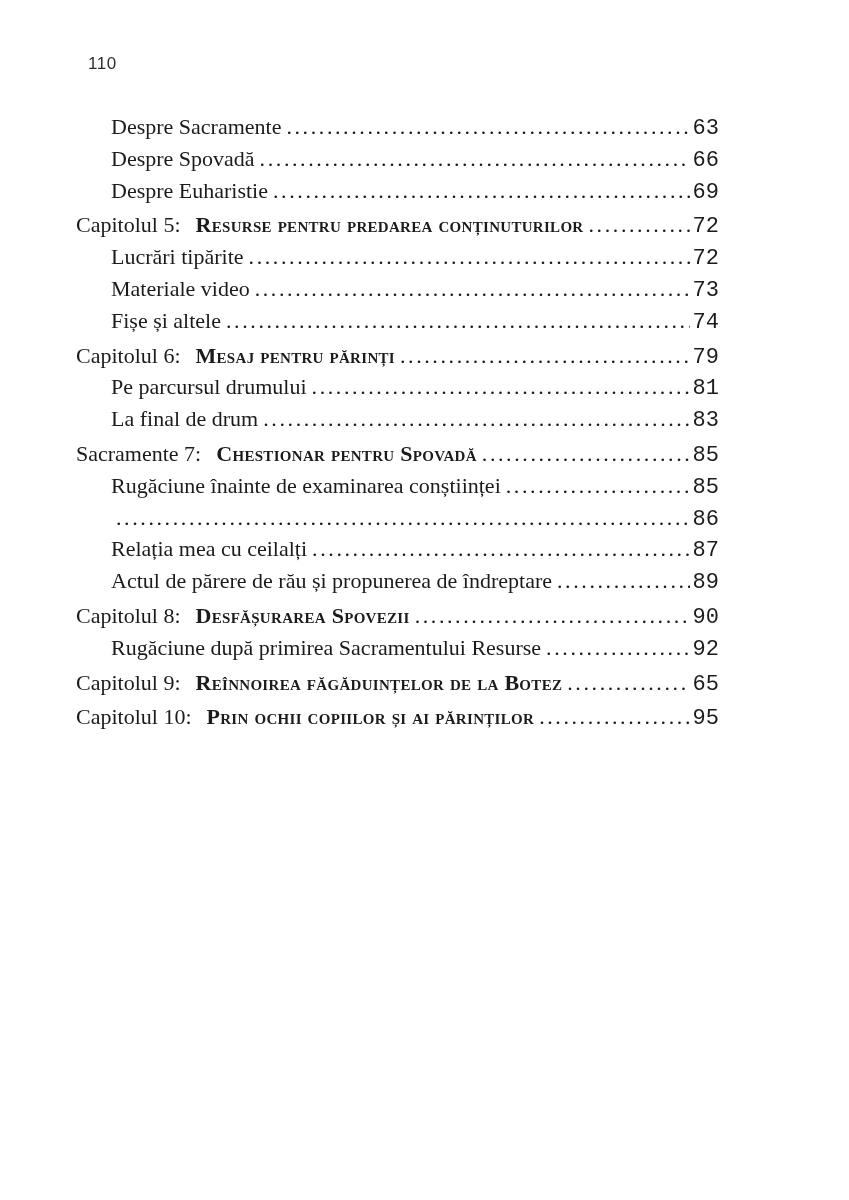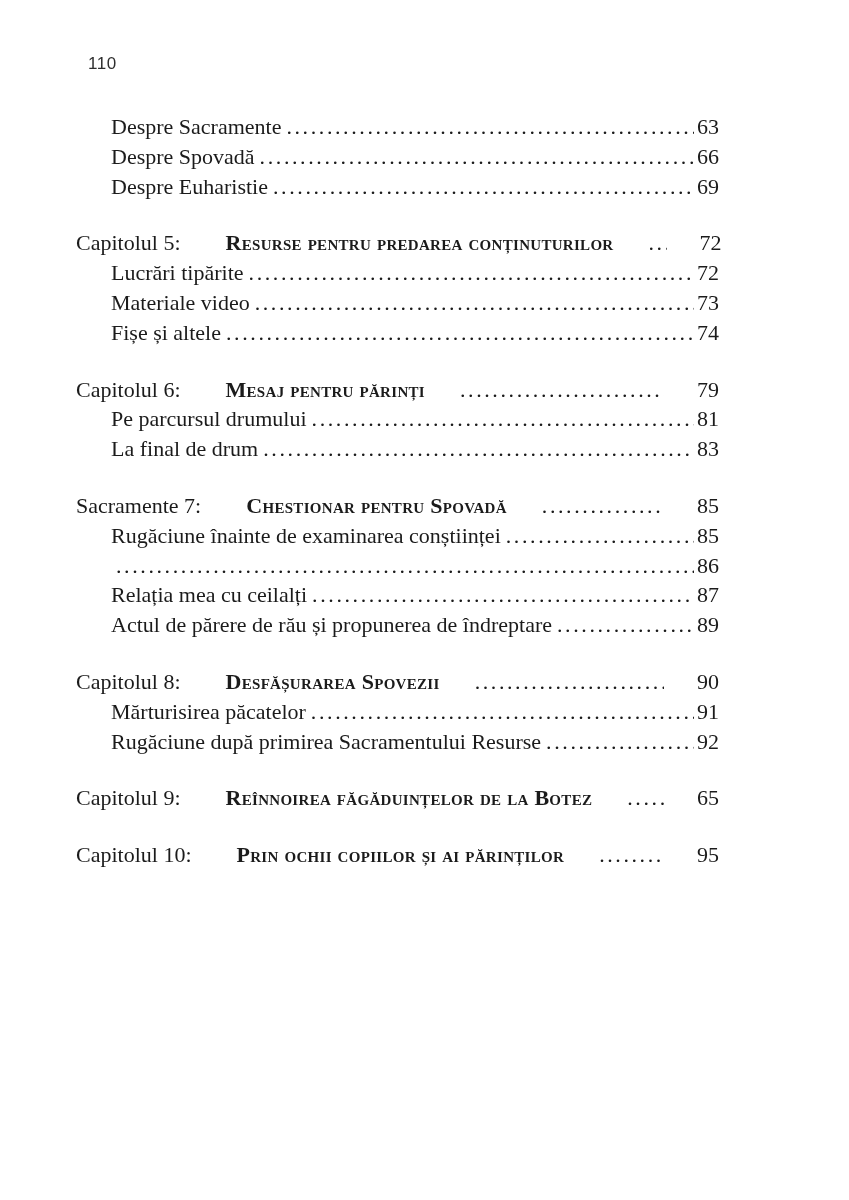--- a/index.html
+++ b/index.html
@@ -35,22 +35,21 @@
     display: flex;
     align-items: baseline;
     line-height: 29.8px;
     font-size: 22px;
     white-space: nowrap;
   }
   .row.sub {
     padding-left: 35px;
   }
   .row.chapter {
-    margin-top: 27px;
-    gap: 30px;
+    margin-top: 3px;
   }
   .prefix {
     flex: 0 0 auto;
   }
   .title {
     flex: 0 0 auto;
     margin-left: 15px;
     font-weight: bold;
     font-variant: small-caps;
     letter-spacing: 0.3px;
@@ -67,20 +66,21 @@
   }
   .leader::after {
     content: "...................................................................................................................................................................";
     letter-spacing: 2.6px;
     font-size: 22px;
     color: #1b1b1b;
   }
   .pg {
     flex: 0 0 auto;
     text-align: left;
+    font-family: Liberation Mono, monospace;
   }
 </style>
 </head>
 <body>
 
 <div class="page">
 
   <div class="running-head">110</div>
 
   <div class="toc">
@@ -178,25 +178,20 @@
       <span class="pg">89</span>
     </div>
 
     <div class="row chapter">
       <span class="prefix">Capitolul 8:</span>
       <span class="title">Desfășurarea Spovezii</span>
       <span class="leader"></span>
       <span class="pg">90</span>
     </div>
 
-    <div class="row sub">
-      <span class="label">Mărturisirea păcatelor</span>
-      <span class="leader"></span>
-      <span class="pg">91</span>
-    </div>
 
     <div class="row sub">
       <span class="label">Rugăciune după primirea Sacramentului Resurse</span>
       <span class="leader"></span>
       <span class="pg">92</span>
     </div>
 
     <div class="row chapter">
       <span class="prefix">Capitolul 9:</span>
       <span class="title">Reînnoirea făgăduințelor de la Botez</span>

